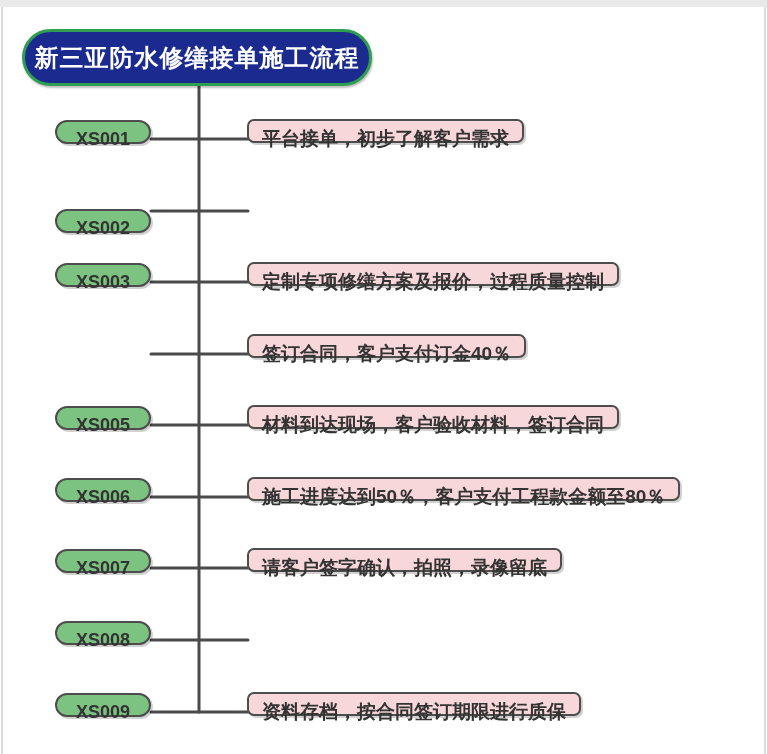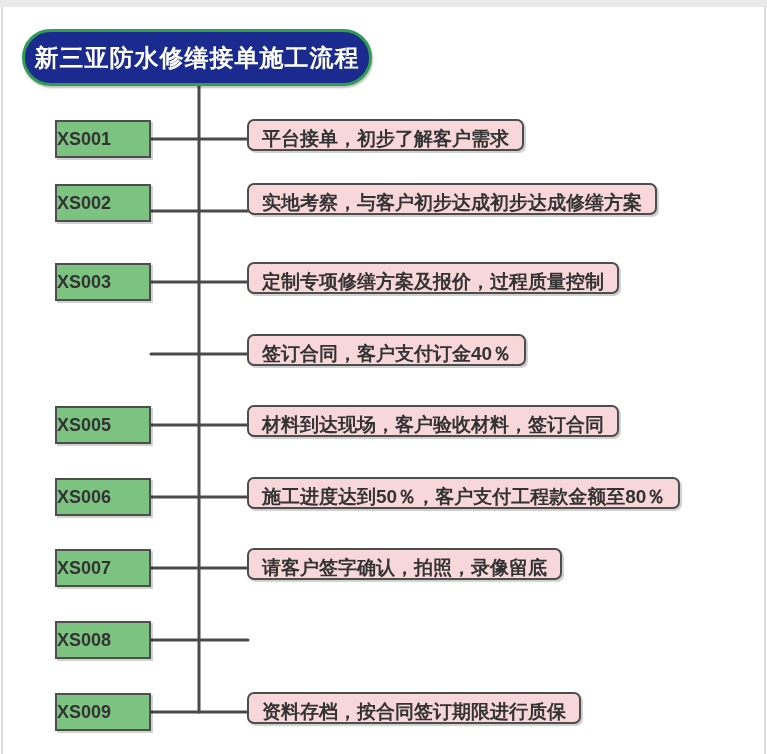--- a/index.html
+++ b/index.html
@@ -60,35 +60,36 @@
   }
   .row {
     position: absolute;
     left: 0;
     width: 767px;
     height: 40px;
   }
   .code {
     position: absolute;
     left: 55px; top: 1px;
-    width: 96px; height: 38px;
+    width: 96px; height: 24px;
     box-sizing: border-box;
     background: var(--green_fill, #7cc381);
     border: 2px solid var(--node_border, #4d4d4d);
-    border-radius: 0;
+    border-radius: 16px;
     color: var(--text, #333333);
     font-size: 18px;
     font-weight: bold;
+    text-align: center;
     line-height: 34px;
     box-shadow: 2px 2px 0 rgba(0,0,0,0.18);
   }
   .desc {
     position: absolute;
     left: 247px; top: 0;
-    height: 32px;
+    height: 24px;
     box-sizing: border-box;
     display: inline-block;
     background: var(--pink_fill, #f8d7da);
     border: 2px solid var(--node_border, #4d4d4d);
     border-radius: 7px;
     color: var(--text, #333333);
     font-size: 19px;
     font-weight: bold;
     line-height: 36px;
     padding: 0 13px;
@@ -120,23 +121,22 @@
 
   <div class="title-node">
     <span>新三亚防水修缮接单施工流程</span>
   </div>
 
   <div class="row" style="top:119px">
     <div class="code">XS001</div>
     <div class="desc">平台接单，初步了解客户需求</div>
   </div>
 
-  <div class="row" style="top:183px">
+  <div class="row" style="top:208px">
     <div class="code">XS002</div>
-    <div class="desc">实地考察，与客户初步达成初步达成修缮方案</div>
   </div>
 
   <div class="row" style="top:262px">
     <div class="code">XS003</div>
     <div class="desc">定制专项修缮方案及报价，过程质量控制</div>
   </div>
 
   <div class="row" style="top:334px">
     <div class="desc">签订合同，客户支付订金40％</div>
   </div>

